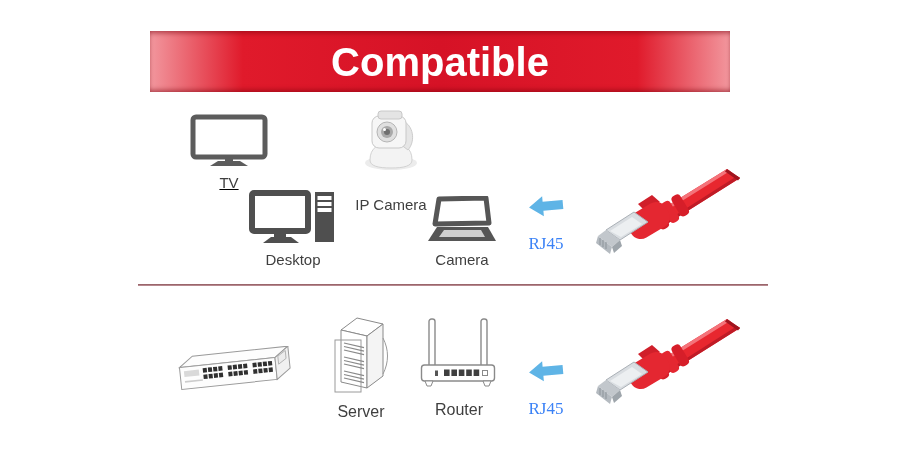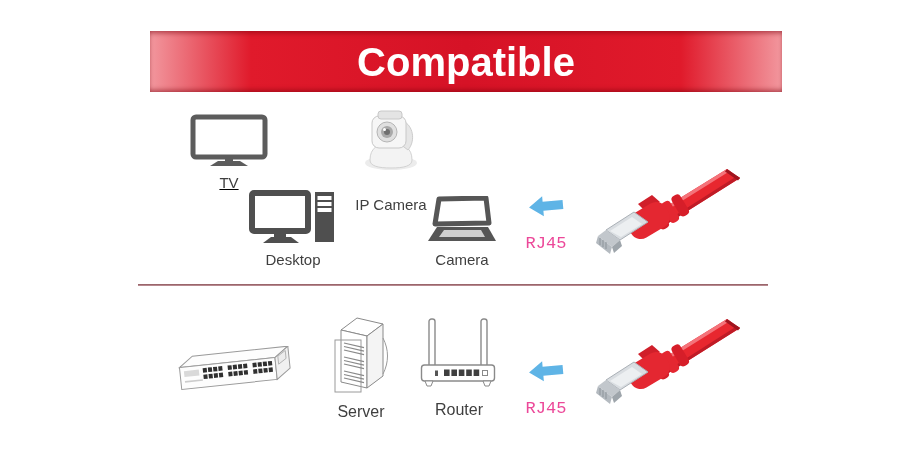--- a/index.html
+++ b/index.html
@@ -2,38 +2,38 @@
 <html><head>
 <meta charset="utf-8">
 <style>
   html,body{margin:0;padding:0;background:#ffffff;}
   .stage{
     position:relative;width:900px;height:450px;background:#ffffff;overflow:hidden;
     font-family:"Liberation Sans",sans-serif;
   }
   
   .banner{
-    position:absolute;left:150px;top:31px;width:632px;height:61px;
+    position:absolute;left:150px;top:31px;width:580px;height:61px;
     background:linear-gradient(90deg,#f2979e 0%,#e01a2b 16%,#d61226 50%,#e01a2b 84%,#f2979e 100%);
     box-shadow:inset 0 4px 5px -2px rgba(120,0,12,.55), inset 0 -4px 5px -2px rgba(120,0,12,.55);
     display:flex;align-items:center;justify-content:center;
   }
   .banner-title{
     color:#ffffff;font-size:40px;font-weight:bold;letter-spacing:0px;line-height:1;
   }
   
   .device{position:absolute;text-align:center;}
   .device .lbl{display:block;color:#3f3f3f;}
   .lbl-sm{font-size:15px;margin-top:3px;}
   .lbl-lg{font-size:16px;margin-top:5px;}
   .icon{display:inline-block;line-height:0;}
   
   .conn{position:absolute;width:56px;text-align:center;}
   .conn .arrow{display:inline-block;transform:rotate(-5deg);line-height:0;}
-  .rj45{display:block;margin-top:13px;font-family:Liberation Mono, monospace;font-size:17px;color:#ec4899;}
+  .rj45{display:block;margin-top:13px;font-family:Liberation Serif, serif;font-size:17px;color:#3b82f6;}
   
   .divider{
     position:absolute;left:138px;top:284px;width:630px;height:2px;
     background:linear-gradient(180deg,#8d545a,#c49aa0);
   }
   .cable{position:absolute;width:156px;height:118px;line-height:0;}
 </style>
 </head>
 <body>
 

